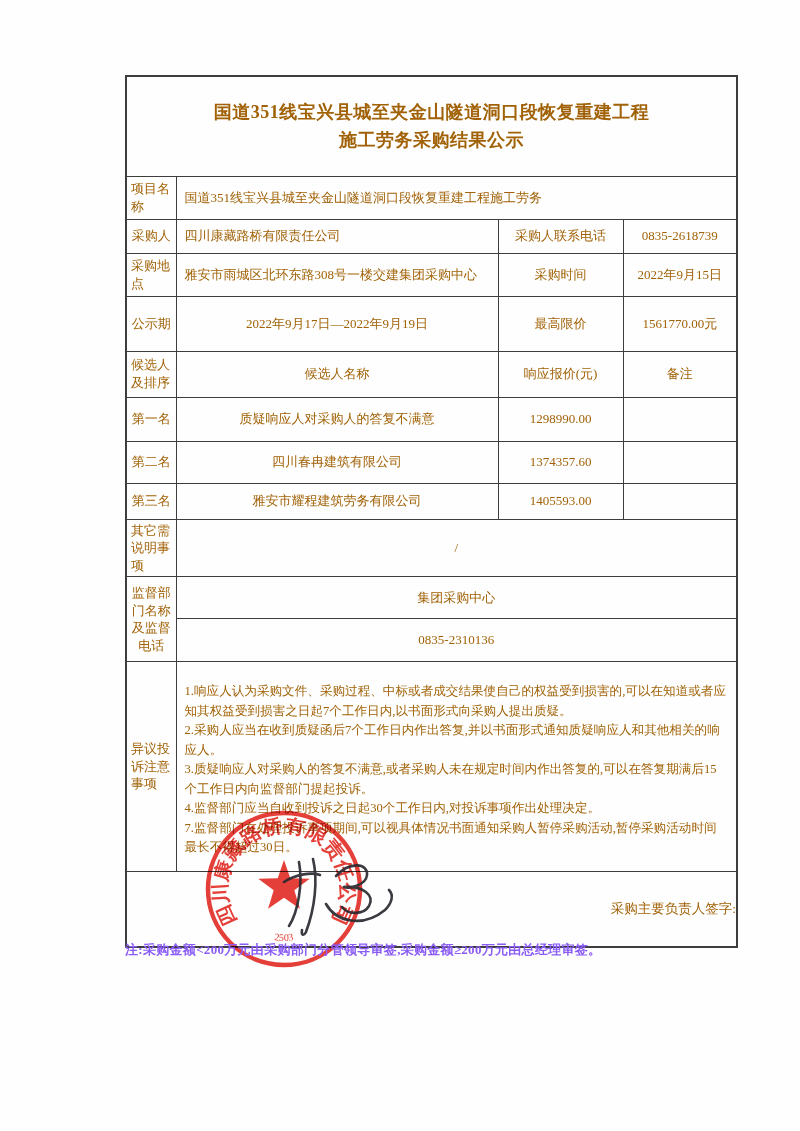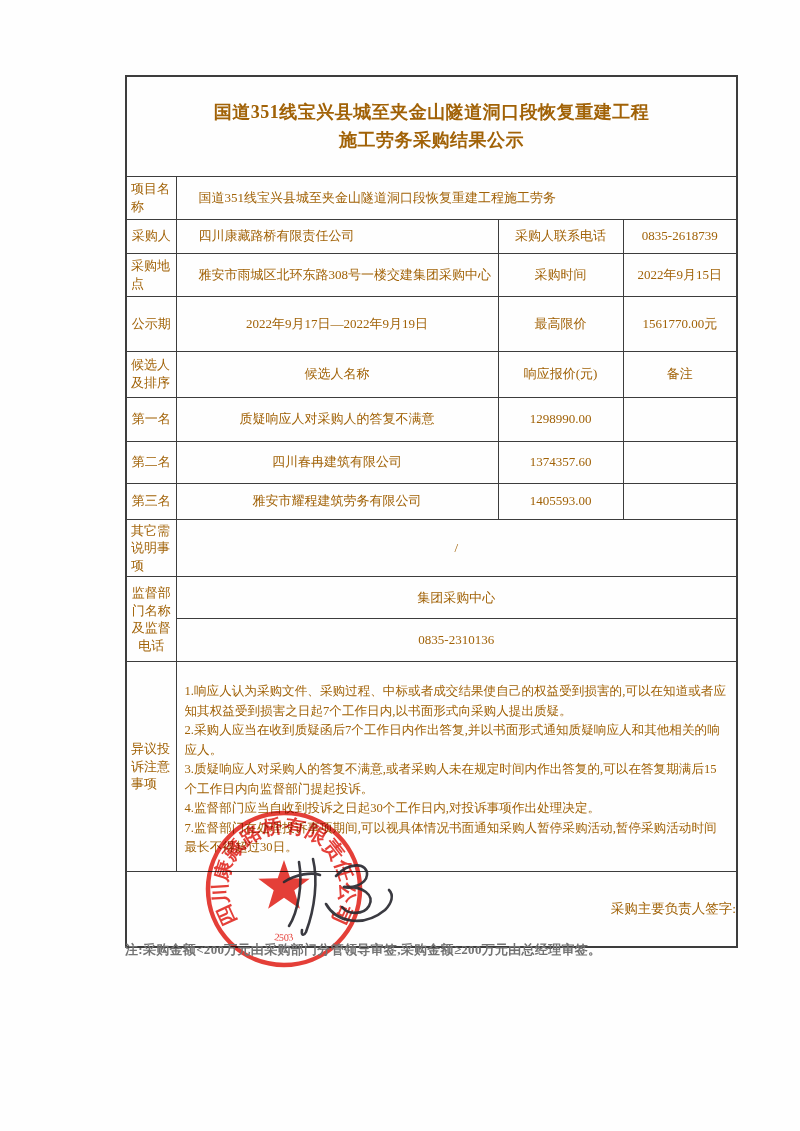--- a/index.html
+++ b/index.html
@@ -33,21 +33,21 @@
     color: #a16207;
     vertical-align: middle;
     overflow: hidden;
   }
   td.lbl {
     text-align: center;
     padding: 2px 2px;
     font-size: 13px;
   }
   td.lbl.jl { text-align: left; padding-left: 4px; margin-left: 47px; }
-  td.left { text-align: left; padding-left: 22px; padding-right: 4px; }
+  td.left { text-align: left; padding-left: 8px; padding-right: 4px; }
   td.ctr { text-align: center; padding: 2px 8px; }
   tr.r-title td {
     text-align: center;
     font-weight: bold;
     font-size: 18px;
     line-height: 28px;
     letter-spacing: 0.5px;
     vertical-align: middle;
   }
   td.objection-cell {
@@ -61,21 +61,21 @@
     font-size: 13.5px;
     vertical-align: middle;
   }
   .footnote {
     position: absolute;
     left: 125px;
     top: 941px;
     width: 620px;
     font-size: 13px;
     letter-spacing: 0.3px;
-    color: #737373;
+    color: #8b5cf6;
     font-weight: bold;
   }
   .seal {
     position: absolute;
     left: 201px;
     top: 806px;
     width: 166px;
     height: 166px;
     mix-blend-mode: multiply;
     opacity: 0.88;

